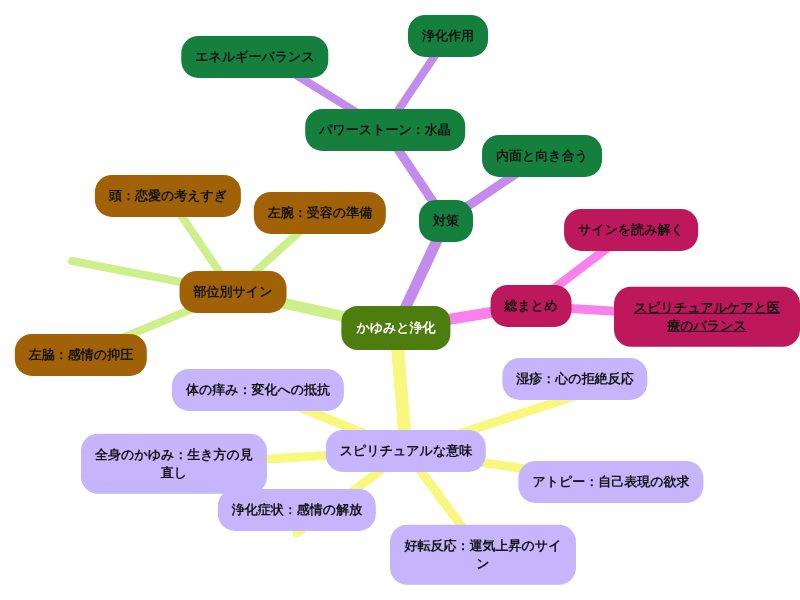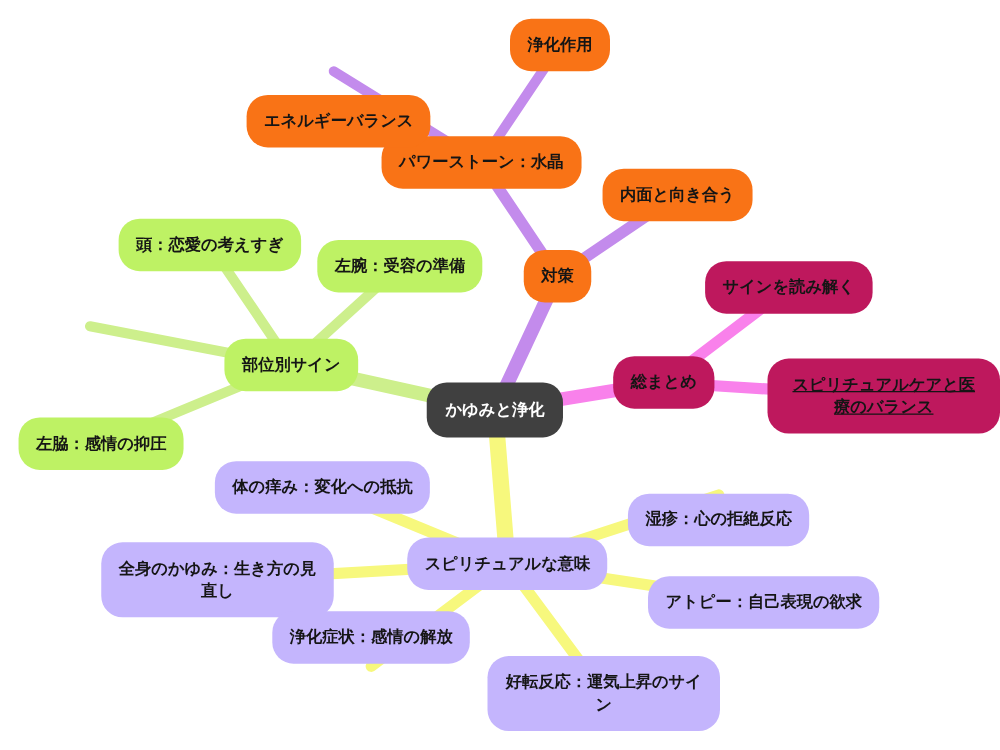--- a/index.html
+++ b/index.html
@@ -33,26 +33,26 @@
     white-space: nowrap;
     text-align: center;
     line-height: 1.4;
     box-sizing: content-box;
     cursor: default;
   }
   .wrap {
     white-space: normal;
     width: 158px;
   }
-  .b-purple { background: #f97316; }
+  .b-purple { background: #15803d; }
   .b-pink   { background: #be185d; }
-  .b-green  { background: #bef264; }
+  .b-green  { background: #a16207; }
   .b-yellow { background: #c4b5fd; }
   .root {
-    background: #404040;
+    background: #4d7c0f;
     color: #ffffff;
     border-radius: 16px;
     padding: 13px 15px;
     z-index: 3;
   }
   .e-purple { stroke: #C38BEC; }
   .e-pink   { stroke: #F981EB; }
   .e-green  { stroke: #CDEF8C; }
   .e-yellow { stroke: #F7F87D; }
 </style>
@@ -85,34 +85,34 @@
     <line class="e-yellow" x1="406" y1="451" x2="297" y2="533" stroke-width="9" stroke-linecap="round"></line>
     <line class="e-yellow" x1="406" y1="451" x2="483" y2="555" stroke-width="9" stroke-linecap="round"></line>
     <line class="e-yellow" x1="406" y1="451" x2="611" y2="482" stroke-width="9" stroke-linecap="round"></line>
     <line class="e-yellow" x1="406" y1="451" x2="575" y2="396" stroke-width="9" stroke-linecap="round"></line>
   </svg>
 
   <div class="node root" style="left:396px; top:328px;">かゆみと浄化</div>
 
   <div class="node b-purple" style="left:446px; top:221px;">対策</div>
   <div class="node b-purple" style="left:385px; top:130px;">パワーストーン：水晶</div>
-  <div class="node b-purple" style="left:271px; top:57px;margin-top:40px;">エネルギーバランス</div>
+  <div class="node b-purple" style="left:255px; top:57px;">エネルギーバランス</div>
   <div class="node b-purple" style="left:448px; top:36px;">浄化作用</div>
   <div class="node b-purple" style="left:542px; top:156px;">内面と向き合う</div>
 
   <div class="node b-pink" style="left:531px; top:306px;">総まとめ</div>
   <div class="node b-pink" style="left:631px; top:230px;">サインを読み解く</div>
   <div class="node b-pink wrap" style="left:707px; top:317px;text-decoration:underline;">スピリチュアルケアと医療のバランス</div>
 
   <div class="node b-green" style="left:233px; top:292px;">部位別サイン</div>
   <div class="node b-green" style="left:168px; top:196px;">頭：恋愛の考えすぎ</div>
   <div class="node b-green" style="left:320px; top:213px;">左腕：受容の準備</div>
   <div class="node b-green" style="left:81px; top:355px;">左脇：感情の抑圧</div>
 
   <div class="node b-yellow" style="left:406px; top:451px;">スピリチュアルな意味</div>
   <div class="node b-yellow" style="left:258px; top:390px;">体の痒み：変化への抵抗</div>
-  <div class="node b-yellow" style="left:575px; top:416px;font-family:Liberation Mono, monospace;">湿疹：心の拒絶反応</div>
+  <div class="node b-yellow" style="left:575px; top:379px;">湿疹：心の拒絶反応</div>
   <div class="node b-yellow" style="left:611px; top:482px;">アトピー：自己表現の欲求</div>
   <div class="node b-yellow wrap" style="left:174px; top:464px;">全身のかゆみ：生き方の見直し</div>
   <div class="node b-yellow" style="left:297px; top:510px;">浄化症状：感情の解放</div>
   <div class="node b-yellow wrap" style="left:483px; top:555px;">好転反応：運気上昇のサイン</div>
 
 </div>
 
 </body></html>

